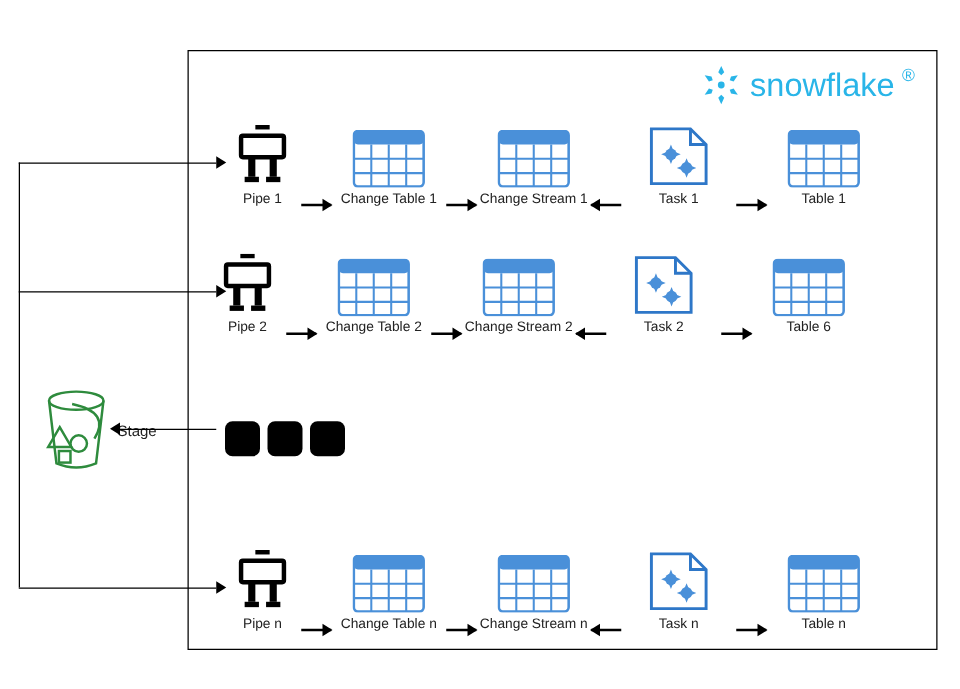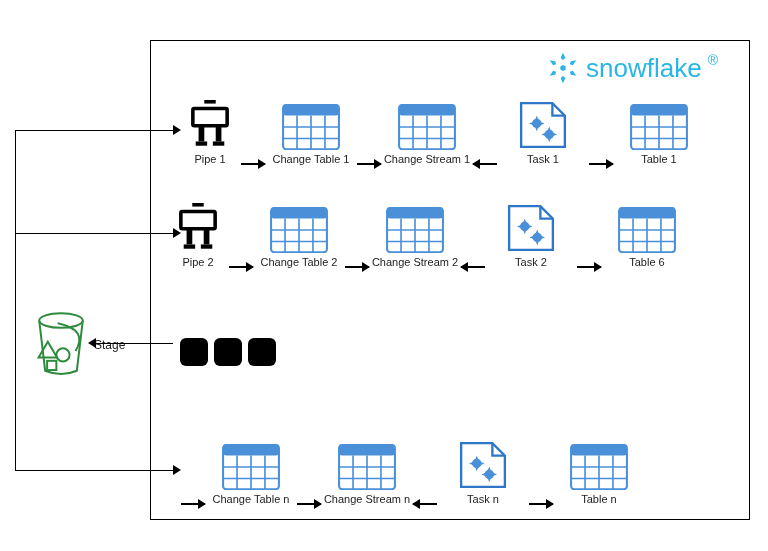--- a/index.html
+++ b/index.html
@@ -20,21 +20,21 @@
   .snowflake-box {
     position: absolute;
     left: 150px;
     top: 40px;
     width: 600px;
     height: 480px;
     border: 1px solid #000;
   }
   .brand {
     position: absolute;
-    right: 31px;
+    right: 17px;
     top: 10px;
     display: flex;
     align-items: center;
     gap: 6px;
   }
   .brand-text {
     color: #29B5E8;
     font-size: 26px;
     font-weight: 500;
   }
@@ -338,20 +338,33 @@
       </span>
       <div class="item-label">Table 6</div>
     </div>
   </div>
 
   <div class="ellipsis">
     <span></span><span></span><span></span>
   </div>
 
   <div class="row" style="left:180px; top:440px;">
+    <div class="item" style="width:60px">
+      <span>
+        <svg width="46" height="50" viewBox="0 0 60 70">
+          <rect x="22" y="0" width="16" height="5" fill="#000"></rect>
+          <rect x="6" y="12" width="48" height="24" rx="2" fill="none" stroke="#000" stroke-width="5"></rect>
+          <rect x="14" y="36" width="8" height="22" fill="#000"></rect>
+          <rect x="38" y="36" width="8" height="22" fill="#000"></rect>
+          <rect x="10" y="58" width="16" height="6" fill="#000"></rect>
+          <rect x="34" y="58" width="16" height="6" fill="#000"></rect>
+        </svg>
+      </span>
+      <div class="item-label">Pipe n</div>
+    </div>
     <div class="arrow right"></div>
     <div class="item">
       <span>
         <svg width="58" height="46" viewBox="0 0 70 56">
           <rect x="1" y="1" width="68" height="54" rx="4" fill="#fff" stroke="#4A90D9" stroke-width="2.5"></rect>
           <rect x="1" y="1" width="68" height="13" rx="4" fill="#4A90D9"></rect>
           <line x1="1" y1="28" x2="69" y2="28" stroke="#4A90D9" stroke-width="2"></line>
           <line x1="1" y1="42" x2="69" y2="42" stroke="#4A90D9" stroke-width="2"></line>
           <line x1="18" y1="14" x2="18" y2="55" stroke="#4A90D9" stroke-width="2"></line>
           <line x1="35" y1="14" x2="35" y2="55" stroke="#4A90D9" stroke-width="2"></line>

